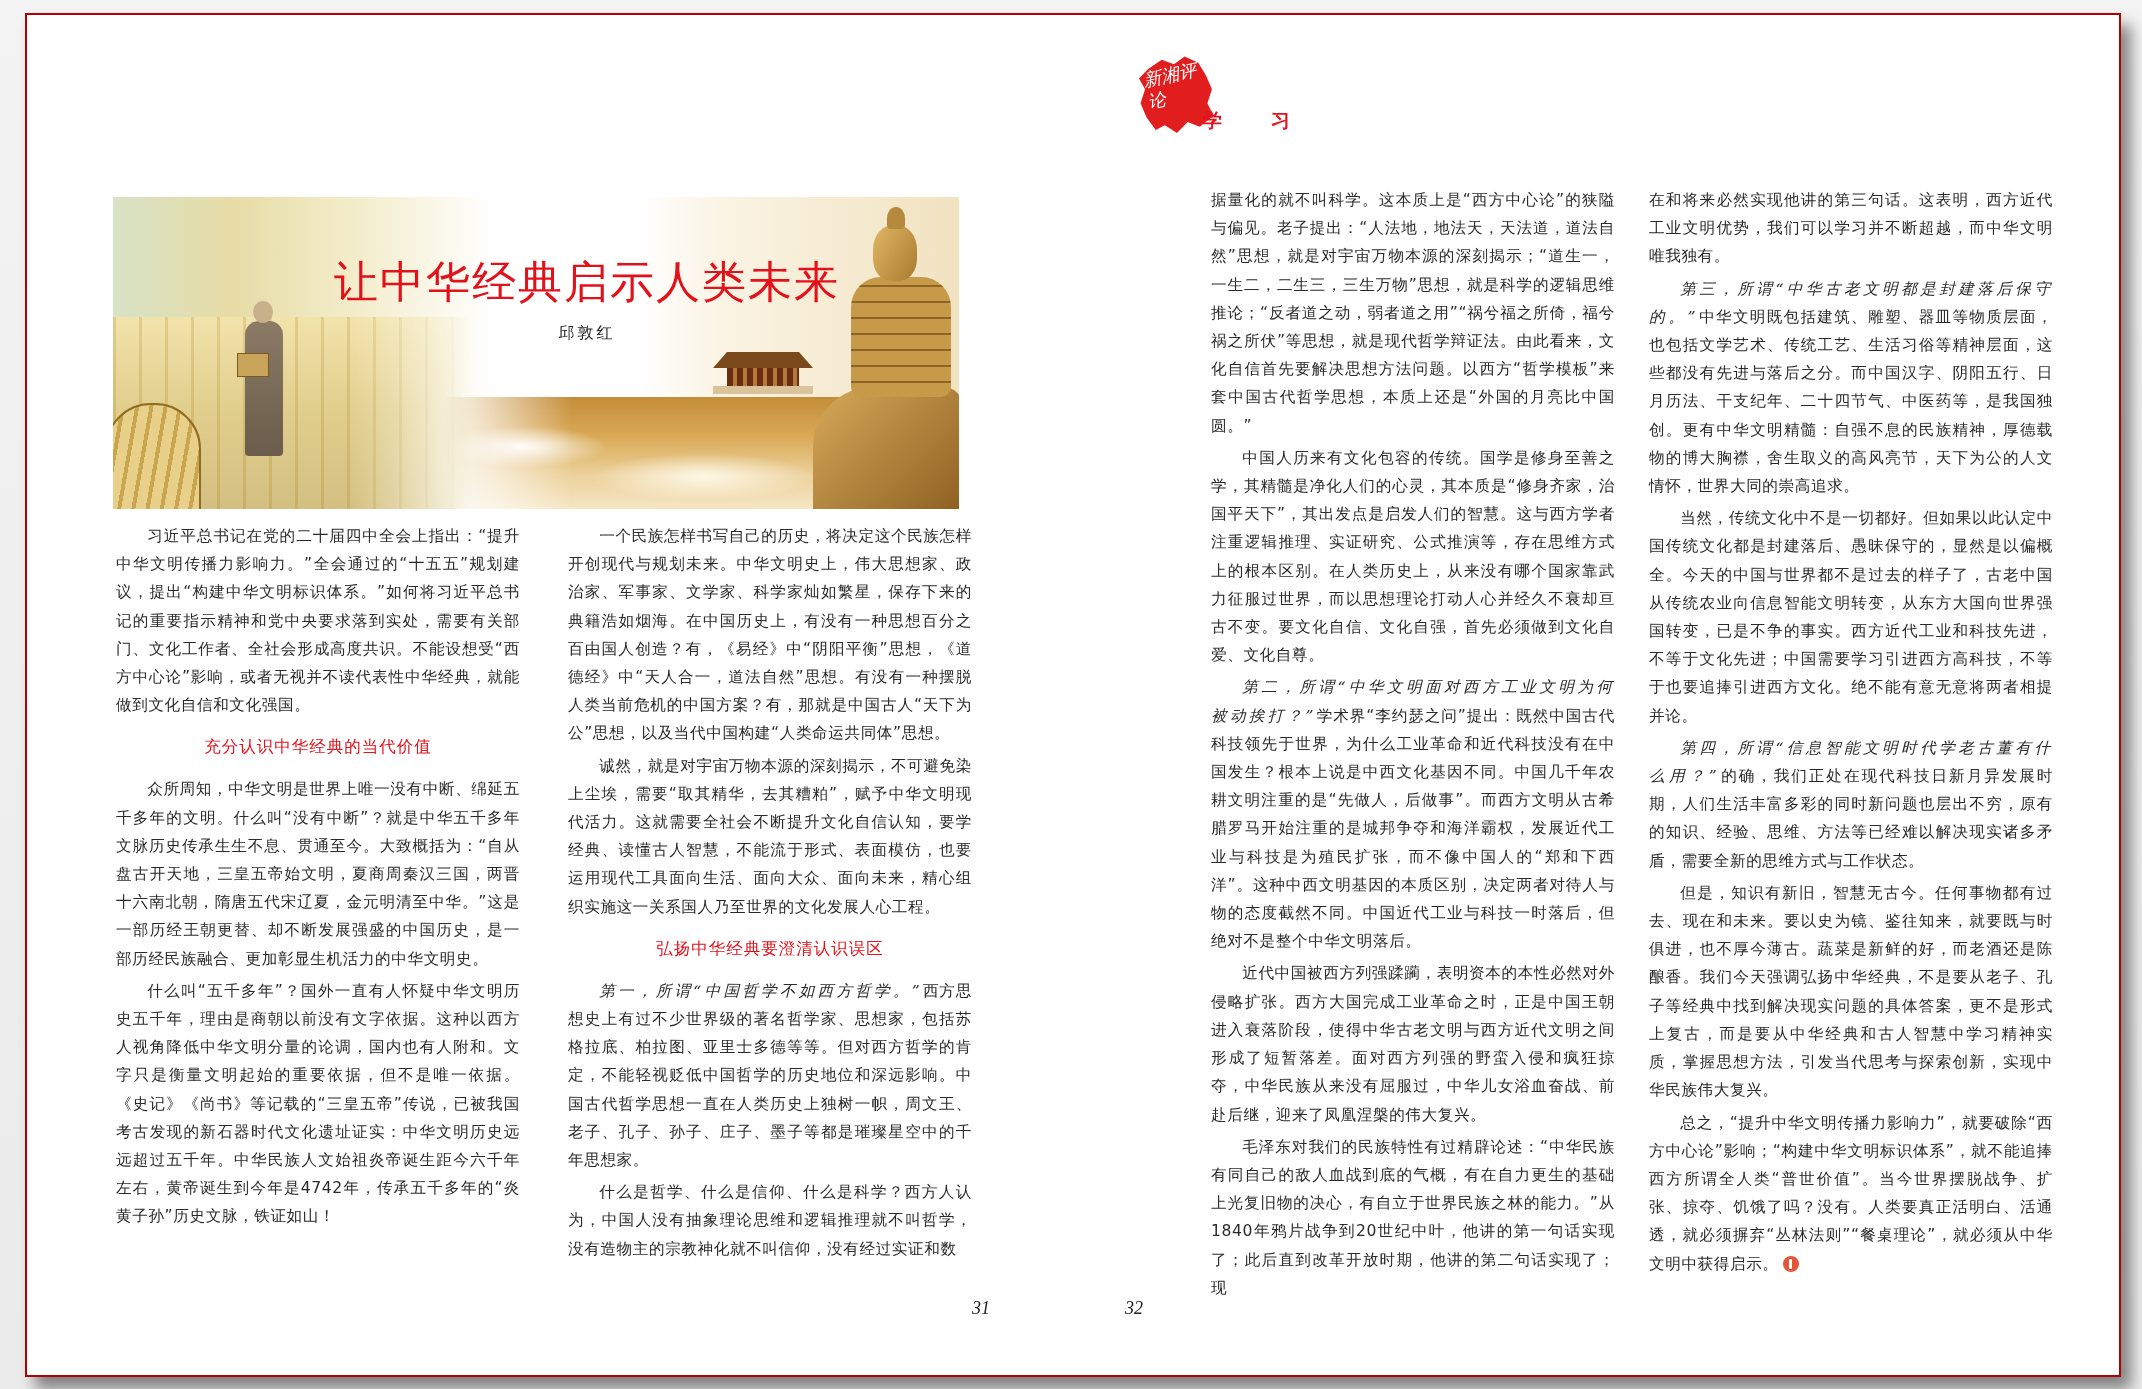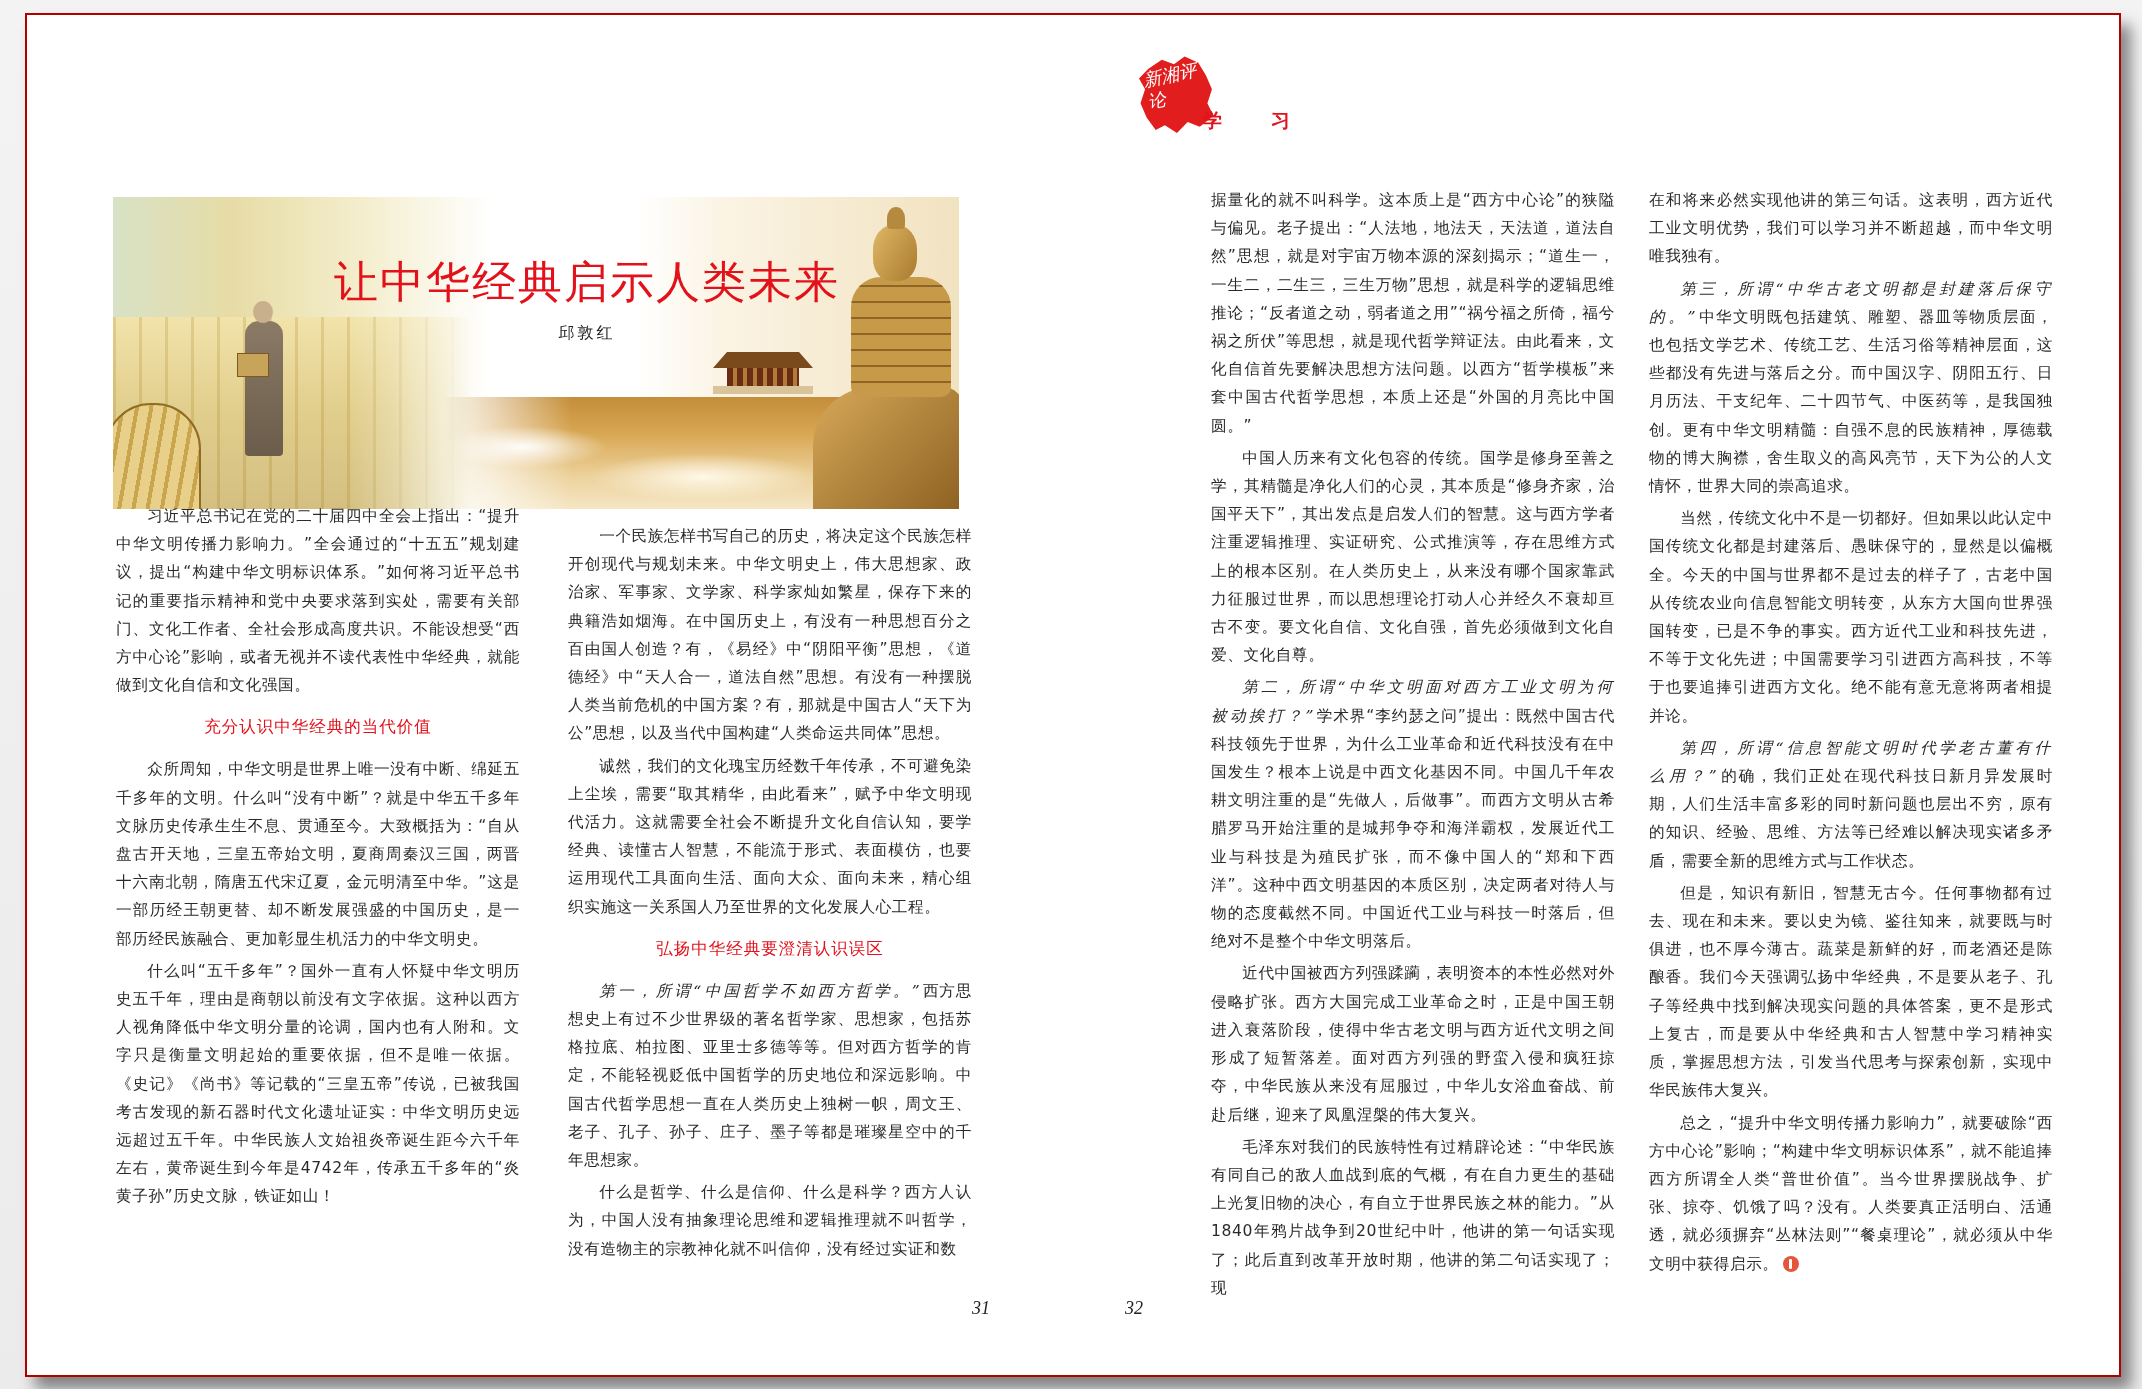--- a/index.html
+++ b/index.html
@@ -93,21 +93,21 @@
     font-style:italic; font-family:"DejaVu Serif","Liberation Serif",serif; letter-spacing:3px;
   }
   .endmark {
     display:inline-block; width:16px; height:16px; border-radius:50%;
     background:#e5553a; vertical-align:middle; margin-left:4px; position:relative;
   }
   .endmark::after {
     content:""; position:absolute; left:6px; top:3px; width:3px; height:10px; background:#fff; border-radius:1px;
   }
 
-  .col1 { left:85px; top:483px; }
+  .col1 { left:85px; top:503px; }
   .col2 { left:537px; top:503px; }
   .col3 { left:134px; top:167px; }
   .col4 { left:572px; top:167px; }
 
   
   .logo {
     position:absolute; left:66px; top:40px; width:76px; height:78px;
   }
   .logo .blot {
     position:absolute; inset:0; background:#e21d1d;
@@ -162,21 +162,21 @@
 
     <div class="col col1">
       <p>习近平总书记在党的二十届四中全会上指出：“提升中华文明传播力影响力。”全会通过的“十五五”规划建议，提出“构建中华文明标识体系。”如何将习近平总书记的重要指示精神和党中央要求落到实处，需要有关部门、文化工作者、全社会形成高度共识。不能设想受“西方中心论”影响，或者无视并不读代表性中华经典，就能做到文化自信和文化强国。</p>
       <h3>充分认识中华经典的当代价值</h3>
       <p>众所周知，中华文明是世界上唯一没有中断、绵延五千多年的文明。什么叫“没有中断”？就是中华五千多年文脉历史传承生生不息、贯通至今。大致概括为：“自从盘古开天地，三皇五帝始文明，夏商周秦汉三国，两晋十六南北朝，隋唐五代宋辽夏，金元明清至中华。”这是一部历经王朝更替、却不断发展强盛的中国历史，是一部历经民族融合、更加彰显生机活力的中华文明史。</p>
       <p>什么叫“五千多年”？国外一直有人怀疑中华文明历史五千年，理由是商朝以前没有文字依据。这种以西方人视角降低中华文明分量的论调，国内也有人附和。文字只是衡量文明起始的重要依据，但不是唯一依据。《史记》《尚书》等记载的“三皇五帝”传说，已被我国考古发现的新石器时代文化遗址证实：中华文明历史远远超过五千年。中华民族人文始祖炎帝诞生距今六千年左右，黄帝诞生到今年是4742年，传承五千多年的“炎黄子孙”历史文脉，铁证如山！</p>
     </div>
 
     <div class="col col2">
       <p>一个民族怎样书写自己的历史，将决定这个民族怎样开创现代与规划未来。中华文明史上，伟大思想家、政治家、军事家、文学家、科学家灿如繁星，保存下来的典籍浩如烟海。在中国历史上，有没有一种思想百分之百由国人创造？有，《易经》中“阴阳平衡”思想，《道德经》中“天人合一，道法自然”思想。有没有一种摆脱人类当前危机的中国方案？有，那就是中国古人“天下为公”思想，以及当代中国构建“人类命运共同体”思想。</p>
-      <p>诚然，我们的文化瑰宝历经数千年传承，不可避免染上尘埃，需要“取其精华，由此看来”，赋予中华文明现代活力。这就需要全社会不断提升文化自信认知，要学经典、读懂古人智慧，不能流于形式、表面模仿，也要运用现代工具面向生活、面向大众、面向未来，精心组织实施这一关系国人乃至世界的文化发展人心工程。</p>
+      <p>诚然，就是对宇宙万物本源的深刻揭示，不可避免染上尘埃，需要“取其精华，去其糟粕”，赋予中华文明现代活力。这就需要全社会不断提升文化自信认知，要学经典、读懂古人智慧，不能流于形式、表面模仿，也要运用现代工具面向生活、面向大众、面向未来，精心组织实施这一关系国人乃至世界的文化发展人心工程。</p>
       <h3>弘扬中华经典要澄清认识误区</h3>
       <p><em class="kai">第一，所谓“中国哲学不如西方哲学。”</em><span>西方思想史上有过不少世界级的著名哲学家、思想家，包括苏格拉底、柏拉图、亚里士多德等等。但对西方哲学的肯定，不能轻视贬低中国哲学的历史地位和深远影响。中国古代哲学思想一直在人类历史上独树一帜，周文王、老子、孔子、孙子、庄子、墨子等都是璀璨星空中的千年思想家。</span></p>
       <p>什么是哲学、什么是信仰、什么是科学？西方人认为，中国人没有抽象理论思维和逻辑推理就不叫哲学，没有造物主的宗教神化就不叫信仰，没有经过实证和数</p>
     </div>
 
     <div class="pagenum l">31</div>
   </div>
 
   <div class="page right">
     <div class="logo">

